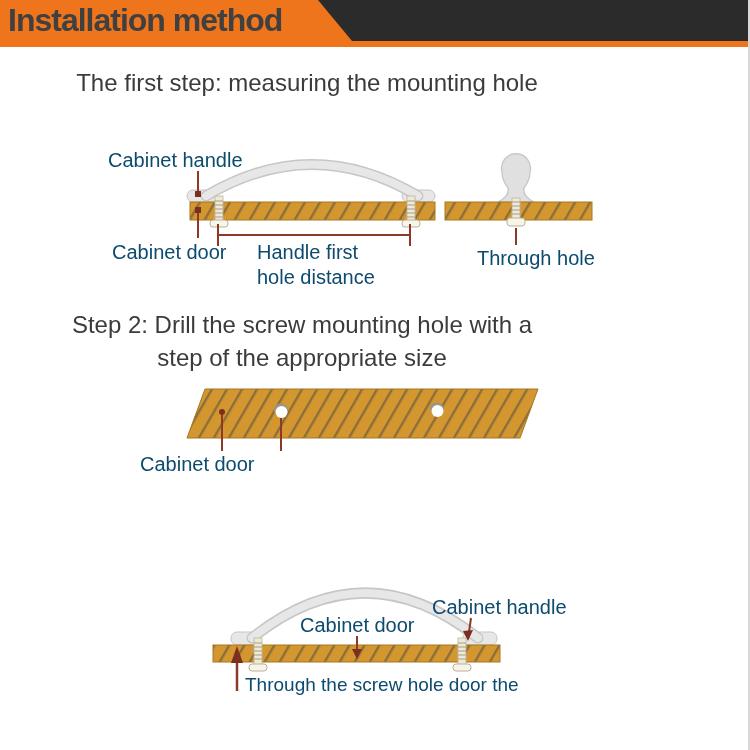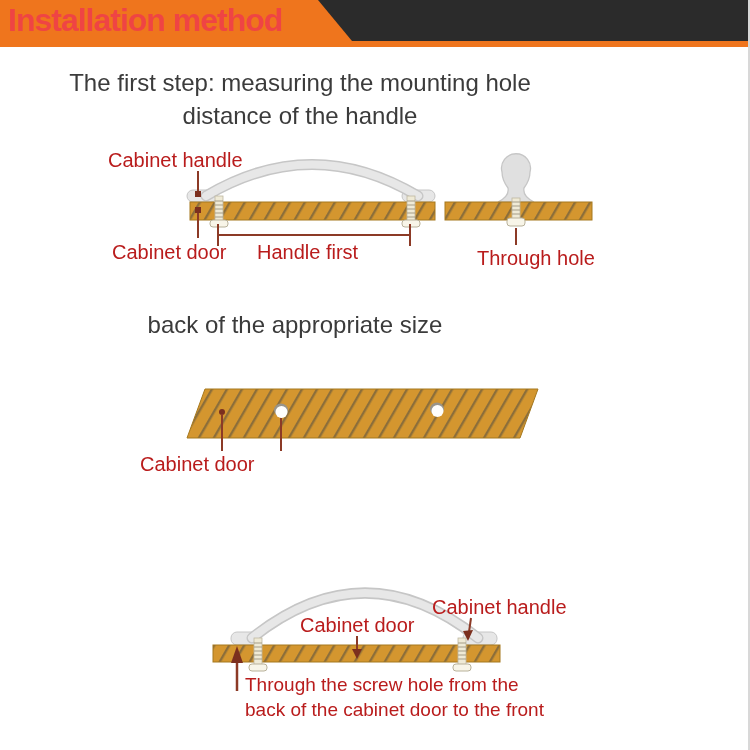--- a/index.html
+++ b/index.html
@@ -5,27 +5,27 @@
   html,body{margin:0;padding:0;background:#fff;}
   .page{
     position:relative;width:750px;height:750px;overflow:hidden;
     background:#ffffff;font-family:"Liberation Sans","DejaVu Sans",sans-serif;
   }
   .shapes{position:absolute;left:0;top:0;z-index:1;}
   
   .banner{position:absolute;left:0;top:0;width:750px;height:47px;background:#EF751D;z-index:2;}
   .ribbon{position:absolute;left:0;top:0;width:750px;height:41px;background:#2B2B2B;
     clip-path:polygon(318px 0,750px 0,750px 41px,352px 41px);z-index:3;}
-  .title{position:absolute;left:8px;top:2px;z-index:4;color:#ef4444;
+  .title{position:absolute;left:8px;top:2px;z-index:4;color:#404040;
     font-size:32px;font-weight:700;letter-spacing:-1px;white-space:nowrap;}
   
   .heading{position:absolute;z-index:5;color:#3B3B3B;font-size:24px;line-height:33px;
-    text-align:center;white-space:nowrap;}
+    text-align:center;white-space:nowrap;padding-left:7px;}
   
-  .lbl{position:absolute;z-index:5;color:#b91c1c;font-size:20px;line-height:22px;white-space:nowrap;}
+  .lbl{position:absolute;z-index:5;color:#0c4a6e;font-size:20px;line-height:22px;white-space:nowrap;}
   .lbl-sm{font-size:19px;}
   .edge{position:absolute;right:0;top:0;width:2px;height:750px;background:#D8D8D8;z-index:6;}
 </style>
 </head>
 <body>
 
 <div class="page">
 
   <svg class="shapes" width="750" height="750" viewBox="0 0 750 750">
     <defs>
@@ -133,31 +133,31 @@
       <polygon points="468,641 463,631 473,630" fill="#7B2F1E"></polygon>
     </g>
   </svg>
 
   <div class="banner"></div>
   <div class="ribbon"></div>
   <div class="title">Installation method</div>
 
   <div class="heading" style="left:0;width:600px;top:66px">
     <div>The first step: measuring the mounting hole</div>
-    <div>distance of the handle</div>
   </div>
   <div class="lbl" style="left:108px;top:149px">Cabinet handle</div>
   <div class="lbl" style="left:112px;top:241px">Cabinet door</div>
   <div class="lbl" style="left:257px;top:241px">Handle first</div>
+  <div class="lbl" style="left:257px;top:266px">hole distance</div>
   <div class="lbl" style="left:477px;top:247px">Through hole</div>
 
   <div class="heading" style="left:0;width:590px;top:308px">
-    <div>back of the appropriate size</div>
+    <div>Step 2: Drill the screw mounting hole with a</div>
+    <div>step of the appropriate size</div>
   </div>
   <div class="lbl" style="left:140px;top:453px">Cabinet door</div>
 
   <div class="lbl" style="left:432px;top:596px">Cabinet handle</div>
   <div class="lbl" style="left:300px;top:614px">Cabinet door</div>
-  <div class="lbl lbl-sm" style="left:245px;top:674px">Through the screw hole from the</div>
-  <div class="lbl lbl-sm" style="left:245px;top:699px">back of the cabinet door to the front</div>
+  <div class="lbl lbl-sm" style="left:245px;top:674px">Through the screw hole door the</div>
 
   <div class="edge"></div>
 </div>
 
 </body></html>

